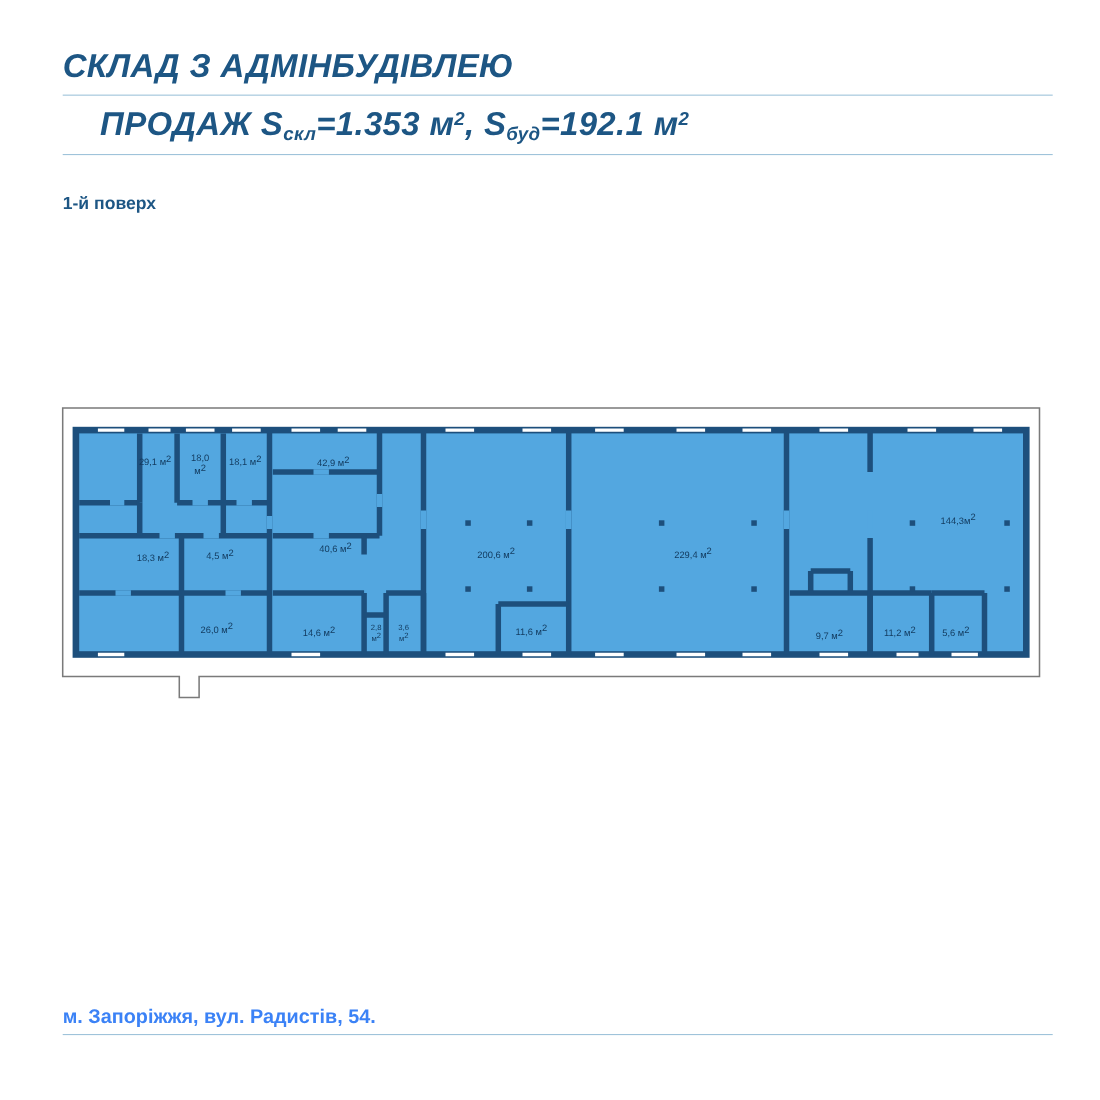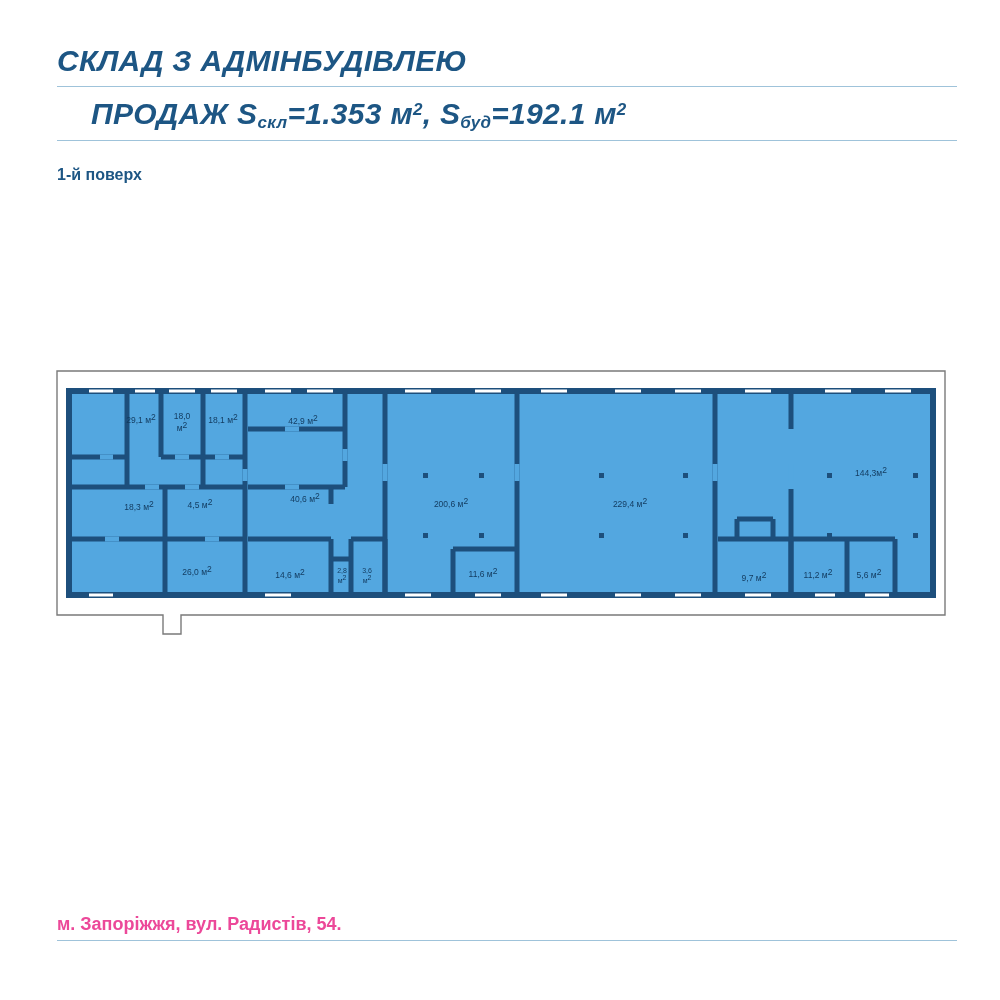--- a/index.html
+++ b/index.html
@@ -53,42 +53,42 @@
     position: absolute;
     background: #9fc3da;
     height: 1px;
   }
   .rule-1 { left: 57px; top: 86px; width: 900px; }
   .rule-2 { left: 57px; top: 140px; width: 900px; }
 
   .floor-label {
     position: absolute;
     left: 57px;
-    top: 166px;
+    top: 177px;
     font-size: 16px;
     font-weight: bold;
     color: #1d5684;
   }
 
   
   .footer-rule {
     position: absolute;
     left: 57px;
     top: 940px;
     width: 900px;
     height: 1px;
     background: #9fc3da;
   }
   .footer-text {
     position: absolute;
     left: 57px;
     top: 914px;
     font-size: 18px;
     font-weight: bold;
-    color: #ec4899;
+    color: #3b82f6;
     white-space: nowrap;
   }
 
   
   .plan {
     position: absolute;
     left: 55px;
     top: 369px;
     width: 892px;
     height: 275px;

